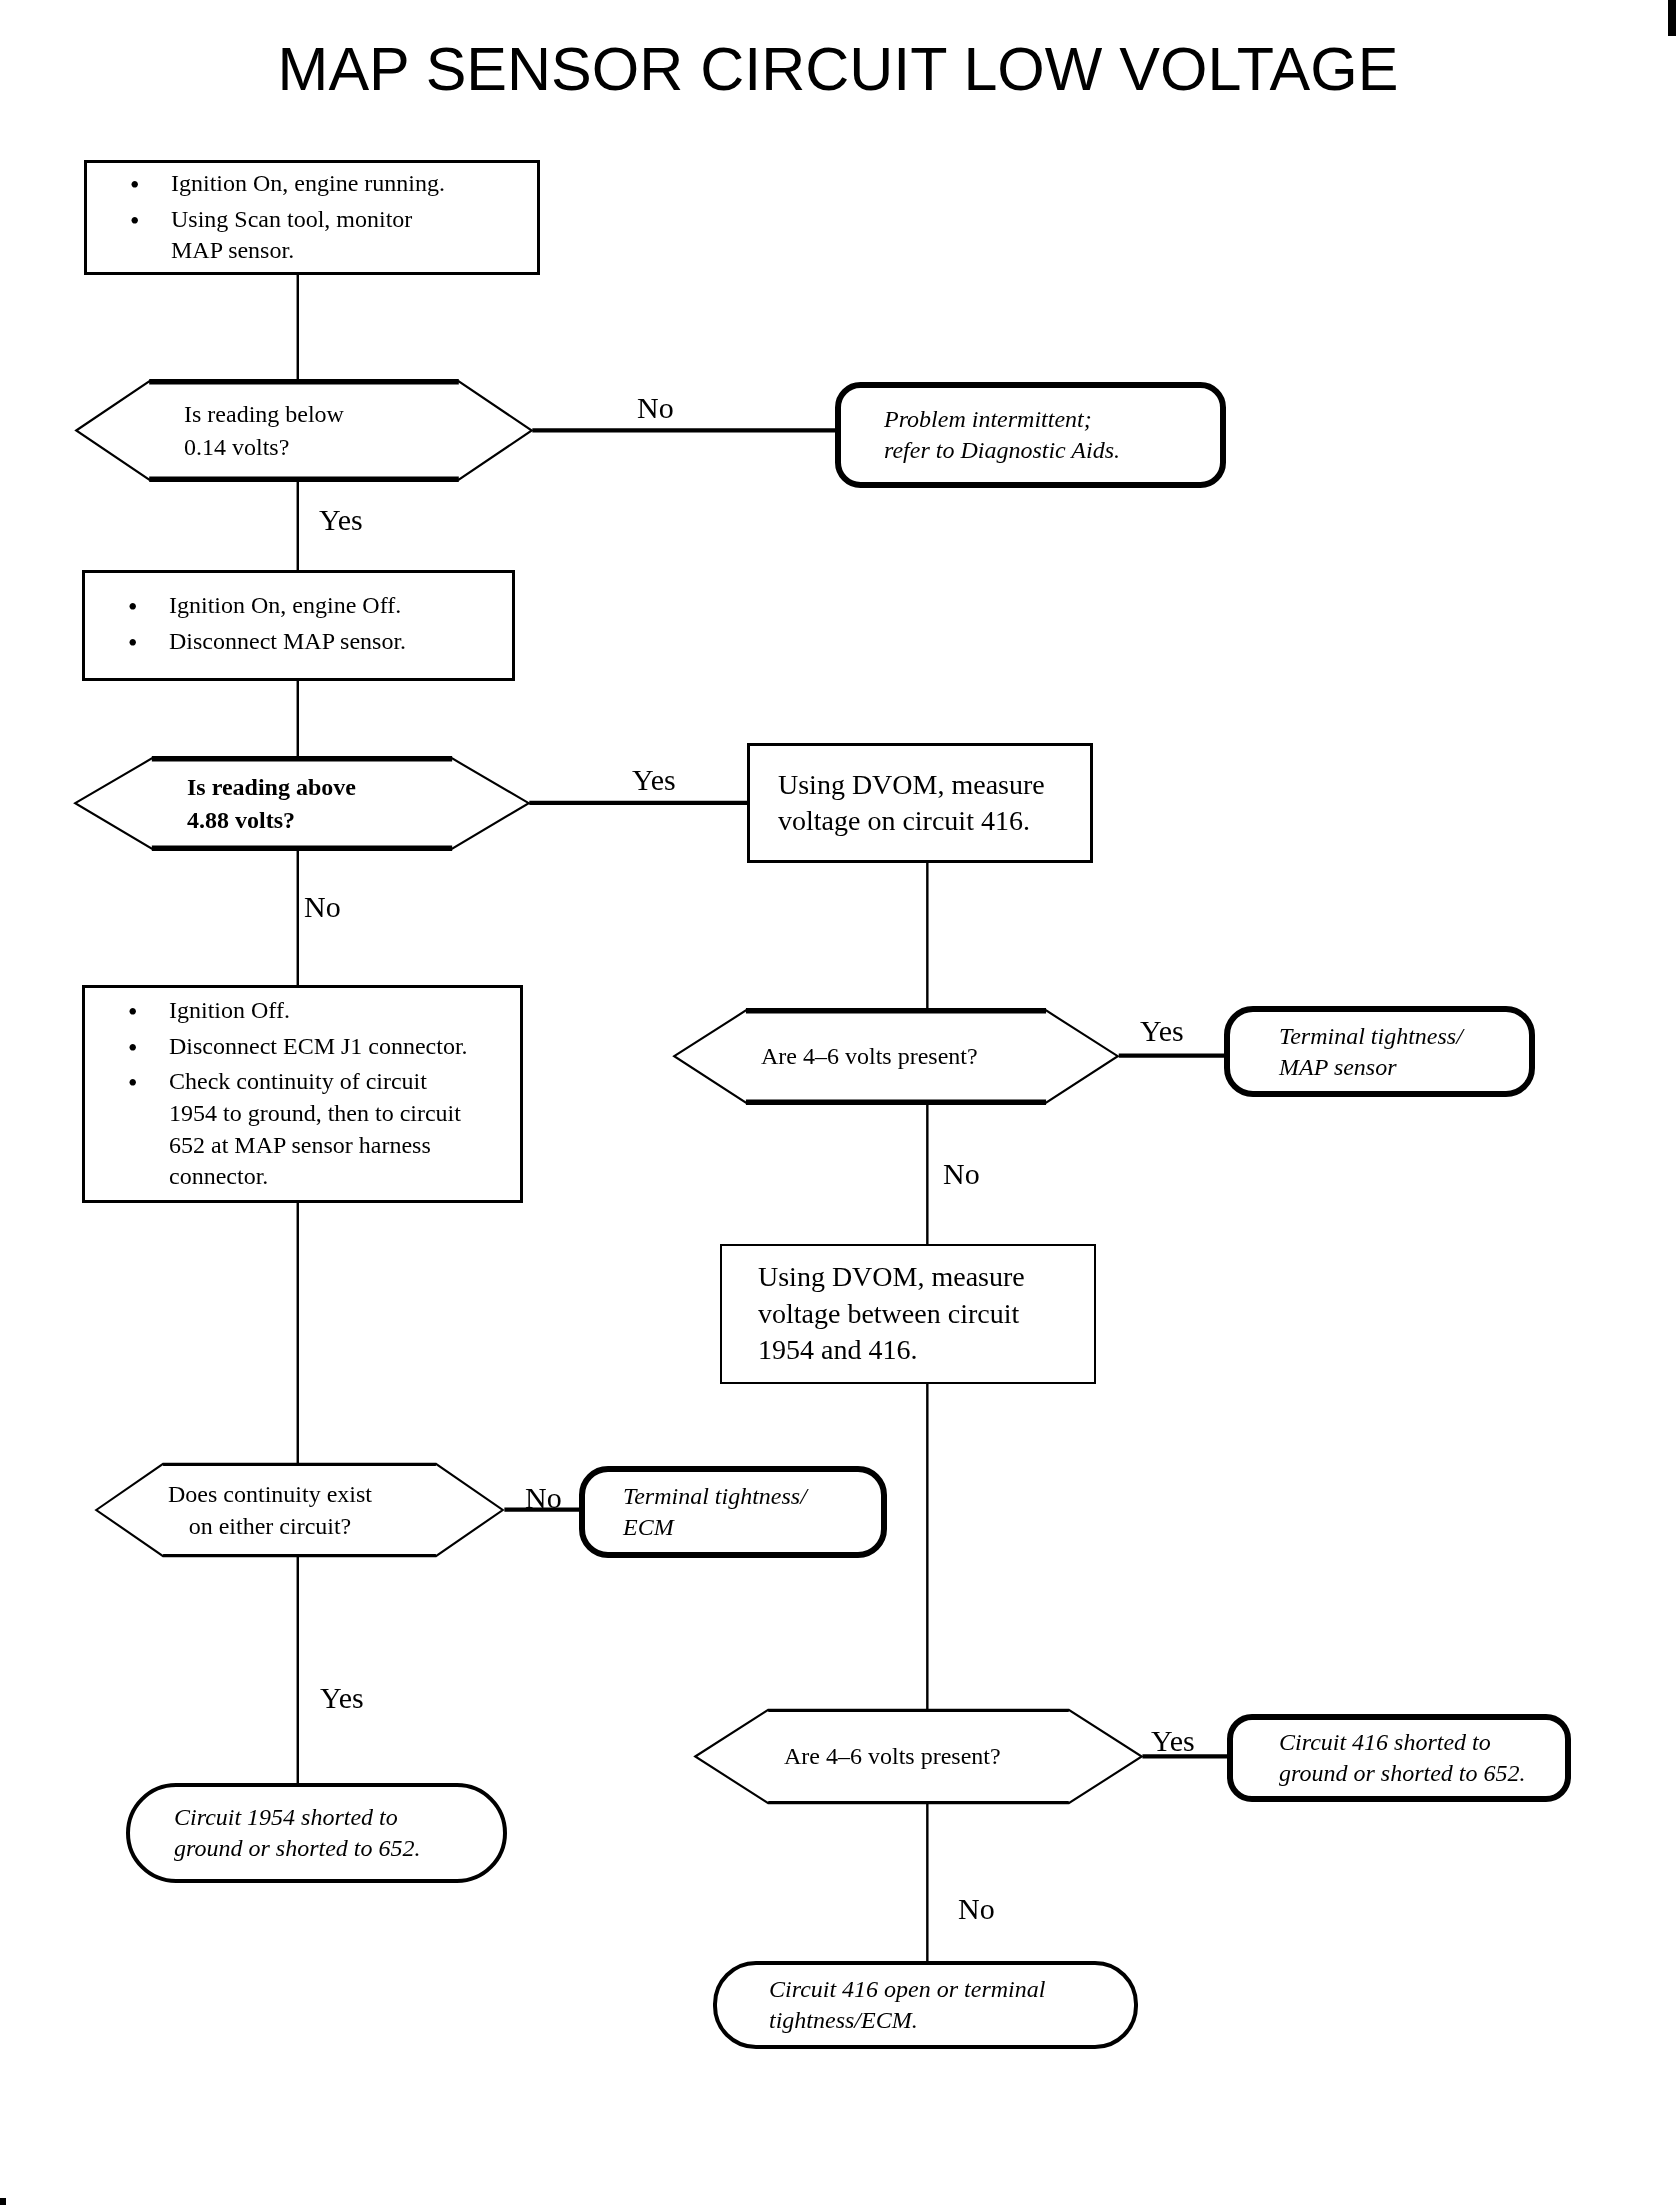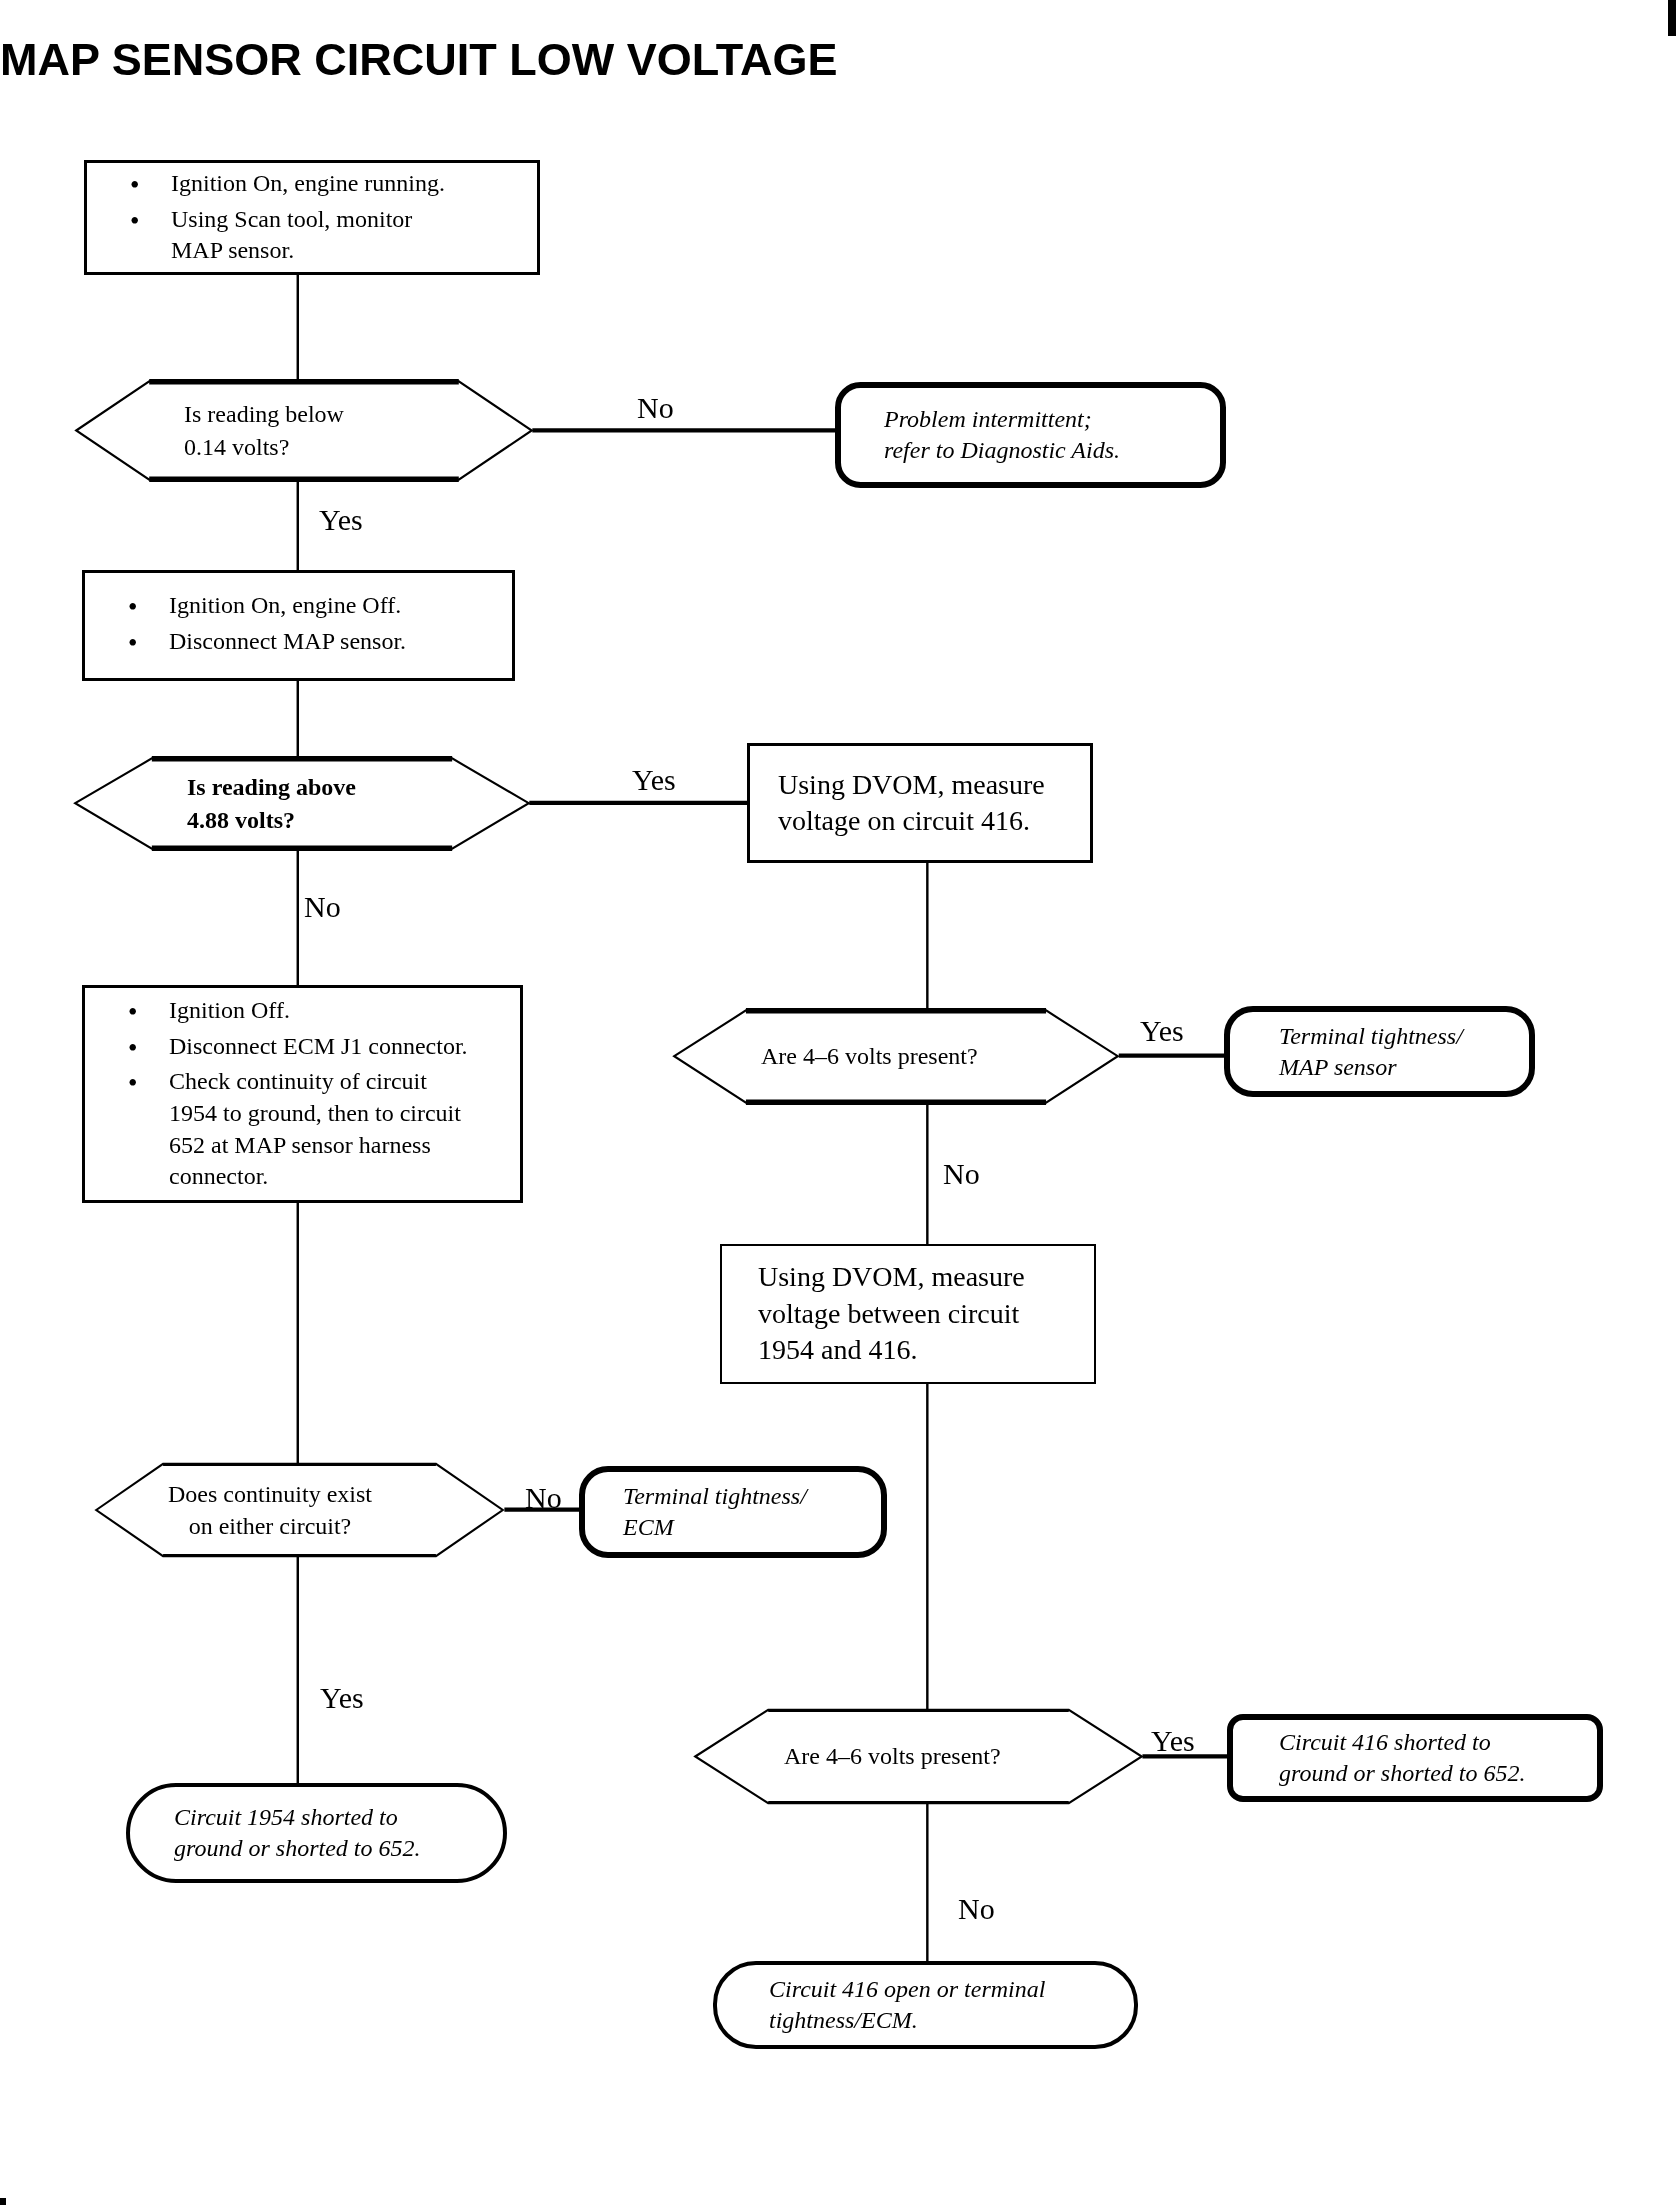--- a/index.html
+++ b/index.html
@@ -14,23 +14,24 @@
   }
   .connectors { position: absolute; left: 0; top: 0; width: 1676px; height: 2205px; }
   .connectors line { stroke: #000; }
   .connectors line.v { stroke-width: 4; }
   .connectors line.h { stroke-width: 7; }
 
   .page-title {
     position: absolute;
     left: 0; top: 34px; width: 100%;
     margin: 0;
+    text-align: center;
     font-family: "Liberation Sans", sans-serif;
-    font-weight: 700;
-    font-size: 45px;
+    font-weight: 400;
+    font-size: 61px;
     letter-spacing: 0px;
   }
 
   .node { position: absolute; box-sizing: border-box; background: #ffffff; }
 
   .box {
     border: 3px solid #000;
     display: flex;
     align-items: center;
   }
@@ -234,21 +235,21 @@
 
   <div class="node hex" style="left:694px; top:1708px; width:449px; height:97px;">
     <svg viewBox="0 0 738 160" preserveAspectRatio="none">
       <polygon class="hex-body" points="2,80 122,3 616,3 736,80 616,157 122,157"></polygon>
       <line class="edge-thin" x1="122" y1="4" x2="616" y2="4"></line>
       <line class="edge-thin" x1="122" y1="156" x2="616" y2="156"></line>
     </svg>
     <div class="hex-text" style="padding-left:90px;">Are 4–6 volts present?</div>
   </div>
 
-  <div class="node term" style="left:1227px; top:1714px; width:376px; height:88px; border-width:6px; border-radius:16px; padding-left:46px;">
+  <div class="node term" style="left:1227px; top:1714px; width:344px; height:88px; border-width:6px; border-radius:25px; padding-left:46px;">
     <span>Circuit 416 shorted to
 ground or shorted to 652.</span>
   </div>
 
   <div class="edge-label" style="left:1151px; top:1726px;">Yes</div>
   <div class="edge-label" style="left:958px; top:1894px;">No</div>
 
   <div class="node term" style="left:713px; top:1961px; width:425px; height:88px; border-width:4.9px; border-radius:43px; padding-left:52px;">
     <span>Circuit 416 open or terminal
 tightness/ECM.</span>

